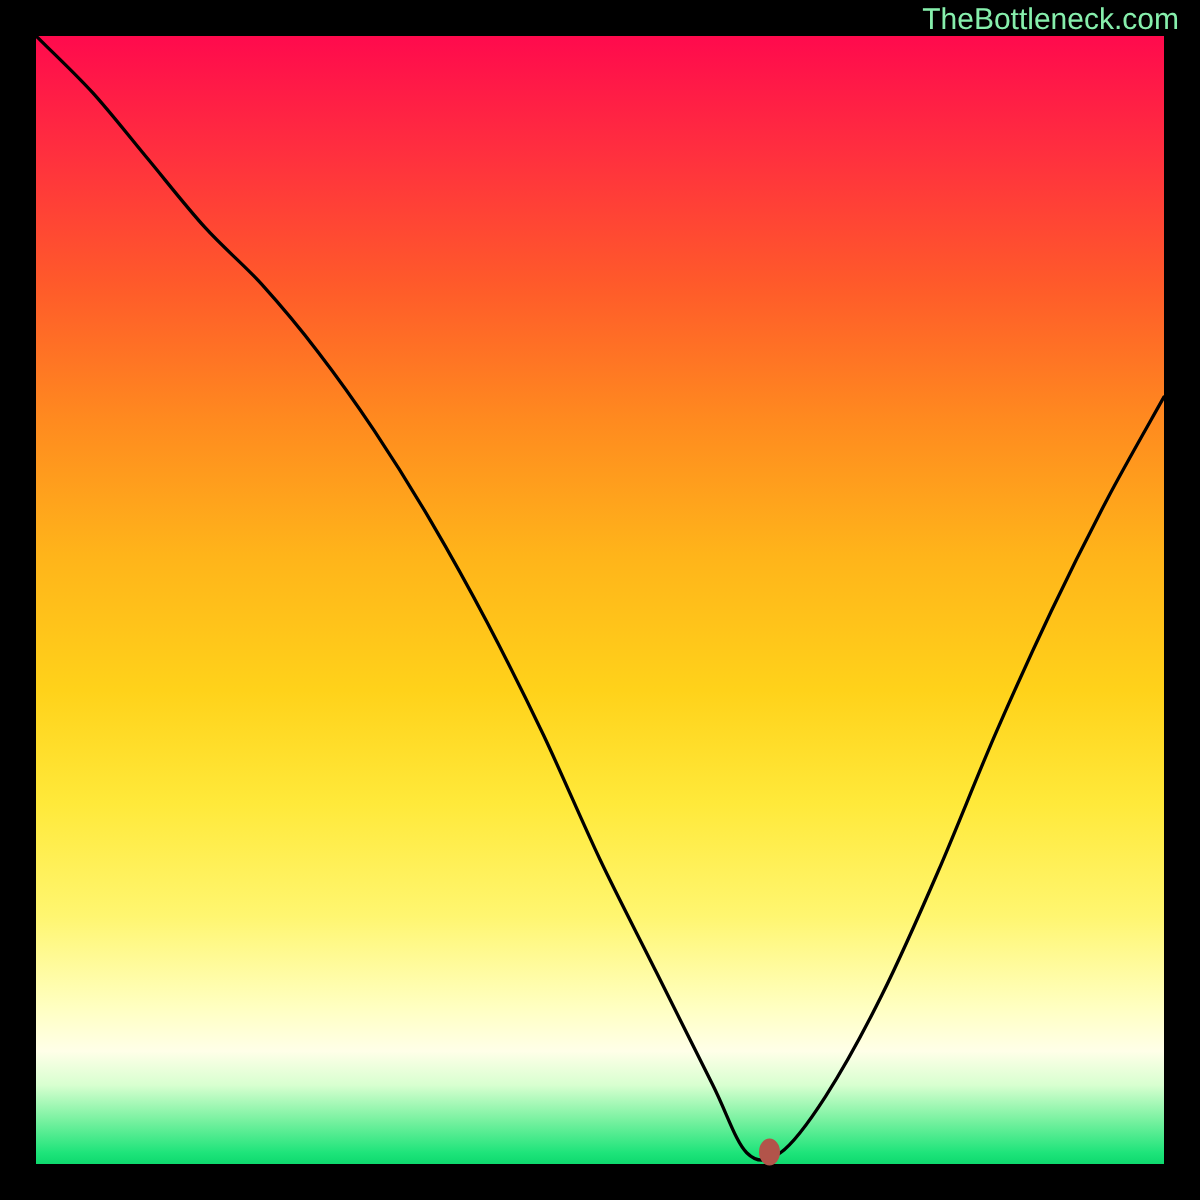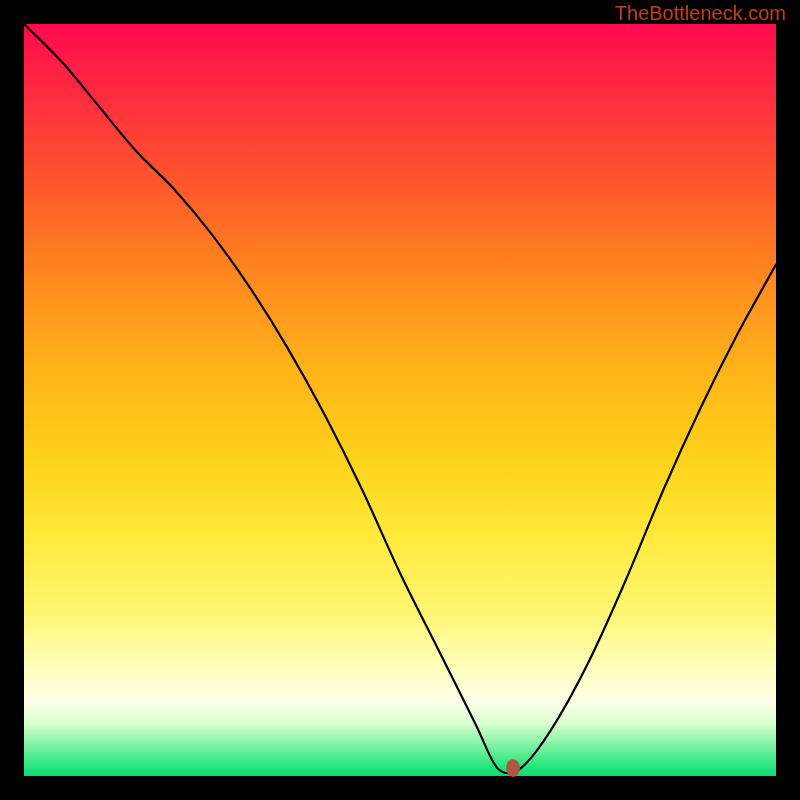--- a/index.html
+++ b/index.html
@@ -8,21 +8,21 @@
     height: 800px;
     background: #000;
     position: relative;
     font-family: Arial, Helvetica, sans-serif;
     overflow: hidden;
   }
   .watermark {
     position: absolute;
     top: 2px;
     right: 14px;
-    color: #c2410c;
+    color: #86efac;
     font-size: 20px;
     font-weight: 500;
     z-index: 10;
   }
   .plot-frame {
     position: absolute;
     left: 24px;
     top: 24px;
     width: 752px;
     height: 752px;

